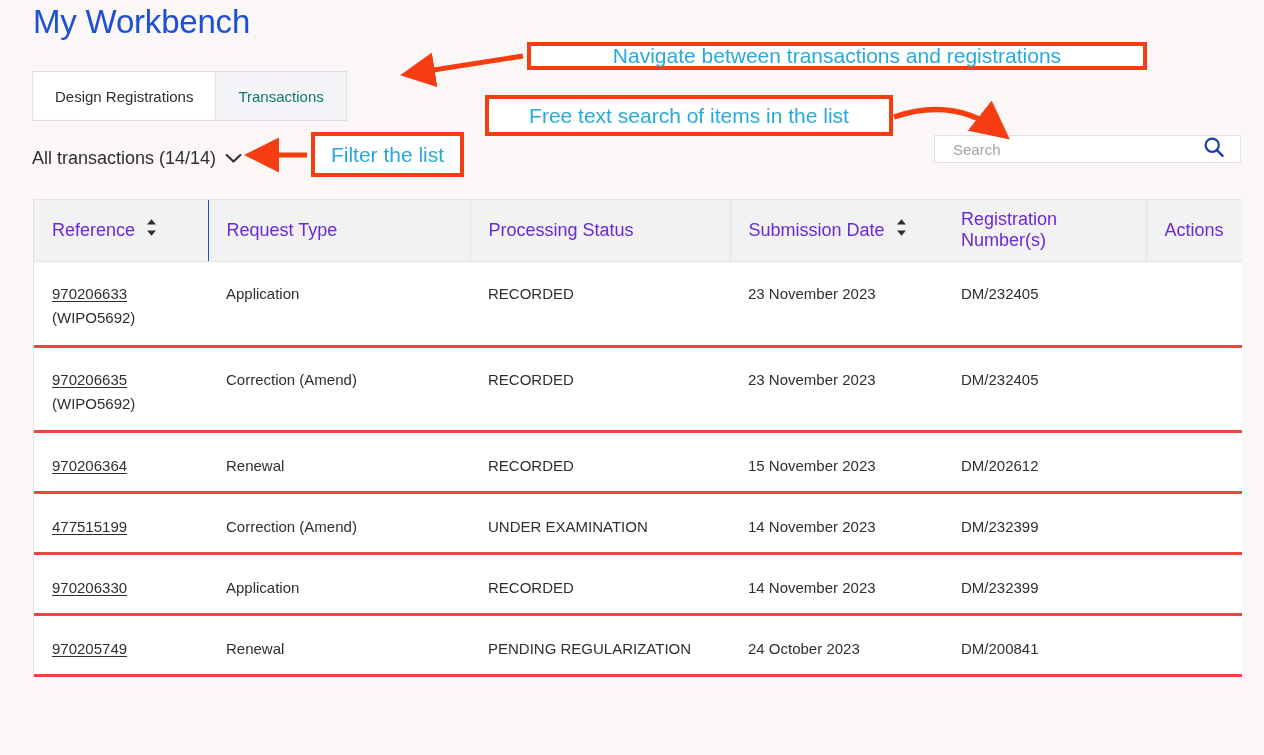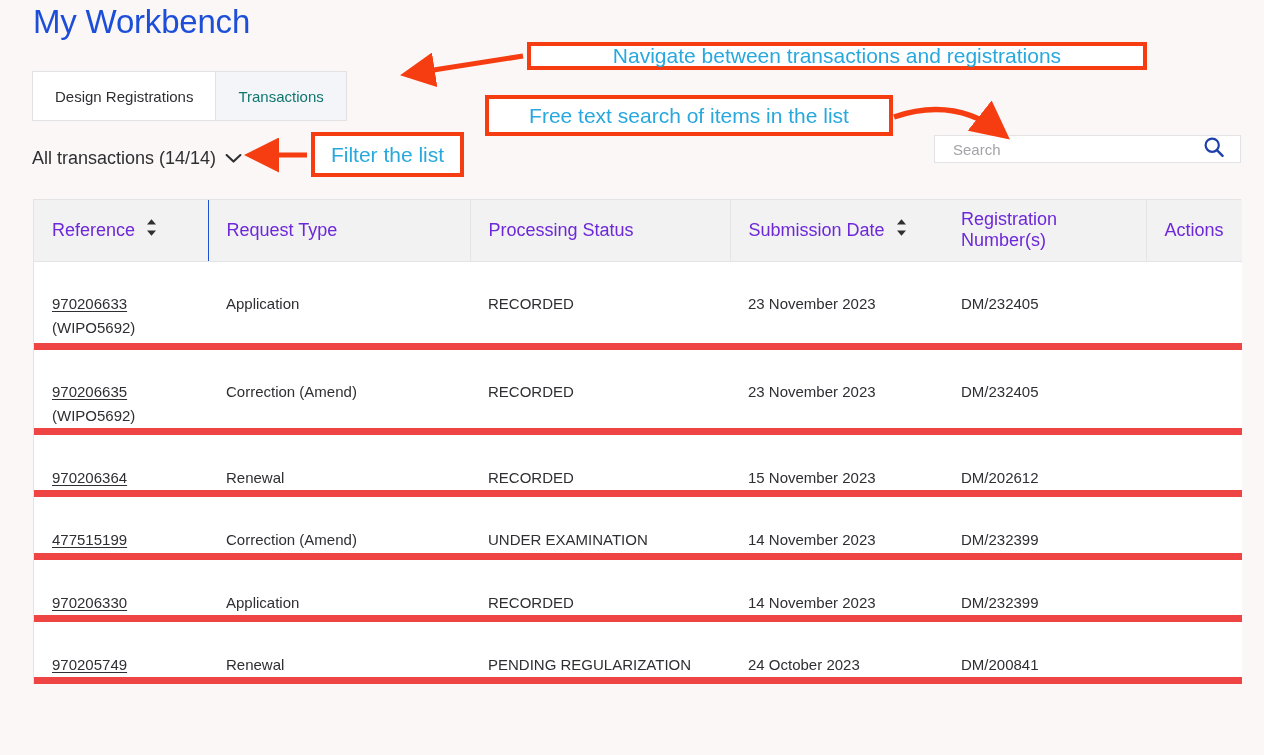--- a/index.html
+++ b/index.html
@@ -81,22 +81,22 @@
   th.col-reg { width: 203px; }
   th.col-actions {
     width: 96px; color: #8a8a90;
     border-left: 1px solid #e4e4e6; background: #eeeeee;
   }
   .th-inner { display: flex; align-items: center; gap: 10px; }
   .sort-icon { display: block; flex: 0 0 auto; cursor: pointer; }
 
   table.grid tbody td {
     font-size: 15px; color: #2f2f33;
-    padding: 10px 0 0 18px; vertical-align: top;
-    border-bottom: 7px solid #ef4444; background: #fff;
+    padding: 0 0 0 18px; vertical-align: top;
+    border-bottom: 3px solid #ef4444; background: #fff;
   }
   tr.row-tall td { height: 85px; }
   tr.row-short td { height: 61px; }
   td .cell { padding-top: 21px; line-height: 1.62; }
   tr.row-tall td .cell { padding-top: 20px; }
   .ref-link {
     color: #2f2f33; text-decoration: underline;
     text-underline-offset: 2px; cursor: pointer;
   }
   .ref-sub { display: block; color: #2f2f33; }

